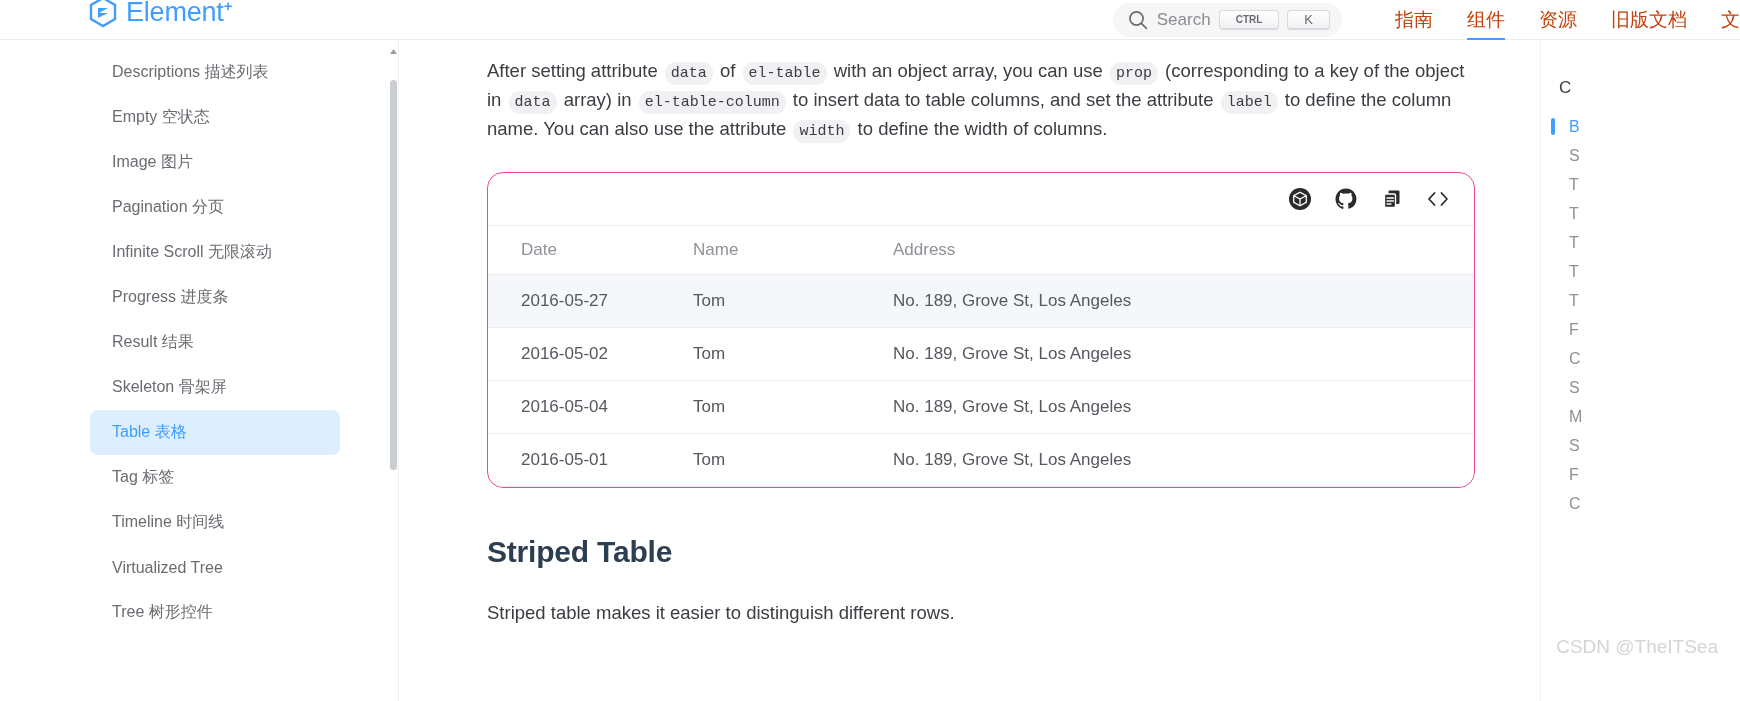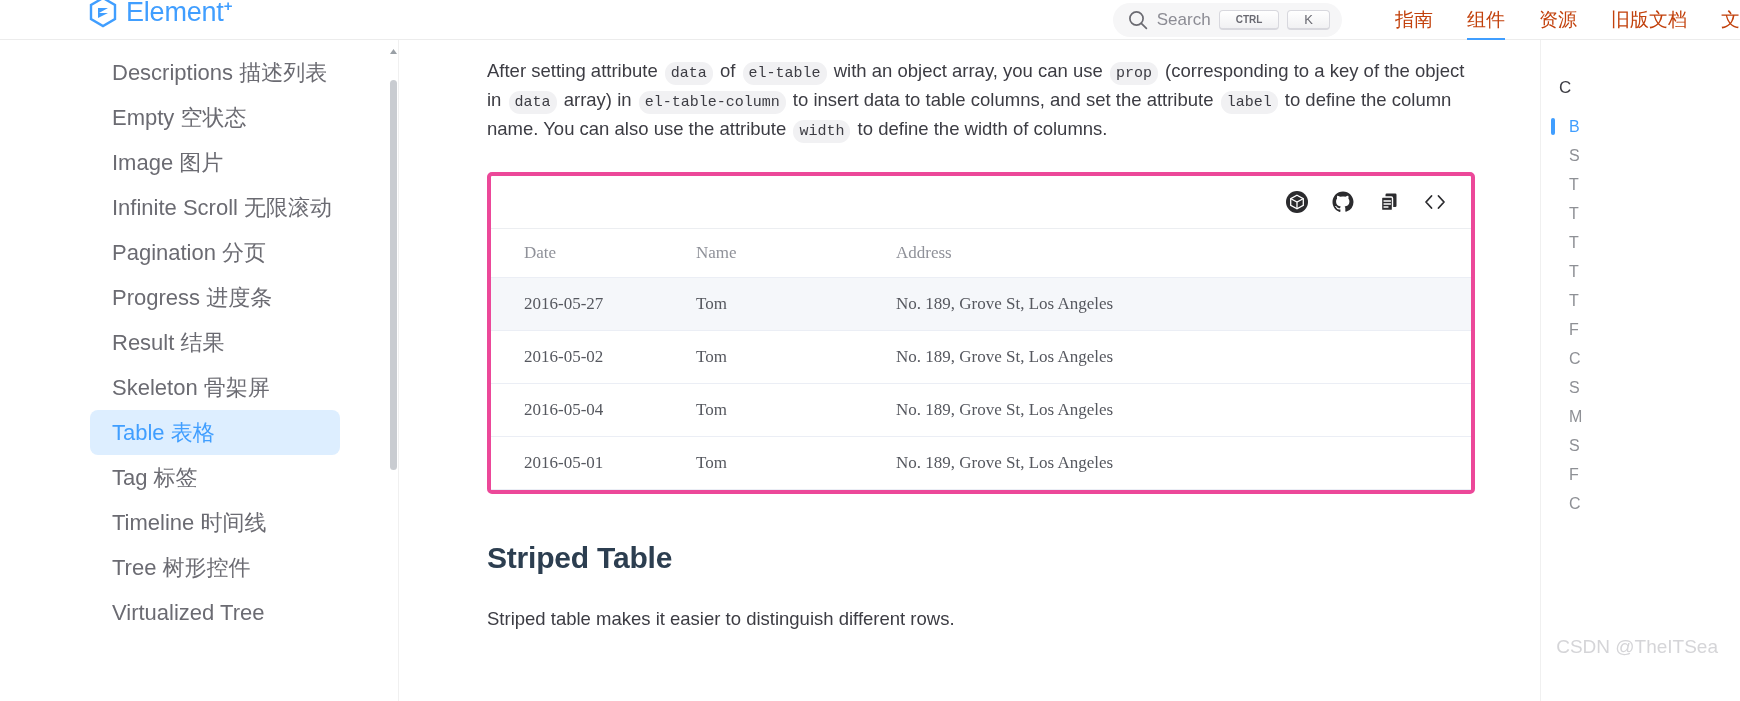--- a/index.html
+++ b/index.html
@@ -81,21 +81,21 @@
     width: 390px; height: 661px;
     background: #ffffff;
     overflow: hidden;
   }
   .side-list { padding-top: 10px; }
   .side-item {
     height: 45px; display: flex; align-items: center;
     margin: 0 50px 0 90px;
     padding: 0 22px;
     border-radius: 8px;
-    font-size: 22px; color: #6b6b72;
+    font-size: 16px; color: #6b6b72;
     cursor: pointer; white-space: nowrap;
   }
   .side-item.active {
     background: #ddeeff;
     color: #409eff;
     font-weight: 500;
   }
 
   
   .side-scrollbar {
@@ -131,25 +131,24 @@
     font-family: "Liberation Mono", monospace;
     font-size: 15px;
     background: #f1f1f3; color: #3c3c43;
     border-radius: 11px; padding: 3px 6px;
     margin: 0 2px;
   }
 
   
   .demo-card {
     margin: 27px 64px 0 88px;
-    border: 4px solid #ec4899;
-    border-radius: 5px;
+    border: 1px solid #ec4899;
+    border-radius: 16px;
     background: #fff;
     overflow: hidden;
-    font-family: Liberation Serif, serif;
   }
   .demo-actions {
     height: 53px;
     display: flex; align-items: center; justify-content: flex-end;
     gap: 20px; padding-right: 23px;
     border-bottom: 1px solid #eceef1;
   }
   .act-icon {
     width: 26px; height: 26px;
     display: flex; align-items: center; justify-content: center;
@@ -263,30 +262,30 @@
       </div>
 
     </div>
   </div>
 
   <div class="sidebar">
     <div class="side-list">
       <div class="side-item">Descriptions 描述列表</div>
       <div class="side-item">Empty 空状态</div>
       <div class="side-item">Image 图片</div>
+      <div class="side-item">Pagination 分页</div>
       <div class="side-item">Infinite Scroll 无限滚动</div>
-      <div class="side-item">Pagination 分页</div>
       <div class="side-item">Progress 进度条</div>
       <div class="side-item">Result 结果</div>
       <div class="side-item">Skeleton 骨架屏</div>
       <div class="side-item active">Table 表格</div>
       <div class="side-item">Tag 标签</div>
       <div class="side-item">Timeline 时间线</div>
+      <div class="side-item">Virtualized Tree</div>
       <div class="side-item">Tree 树形控件</div>
-      <div class="side-item">Virtualized Tree</div>
     </div>
   </div>
 
   <div class="side-scrollbar">
     <span class="side-scroll-up">
       <svg width="7" height="9" viewBox="0 0 7 9">
           <path d="M3.5 0 L7 5 L0 5 Z" fill="#9aa0a6"></path>
         </svg>
     </span>
     <div class="side-scroll-thumb"></div>

